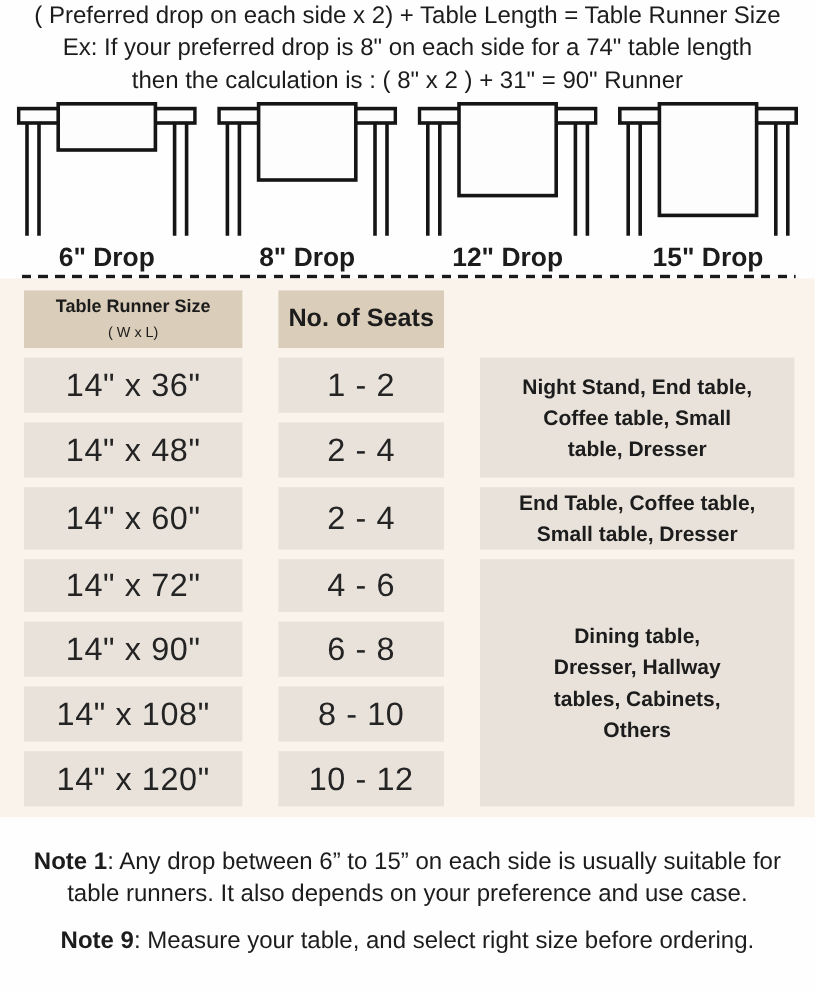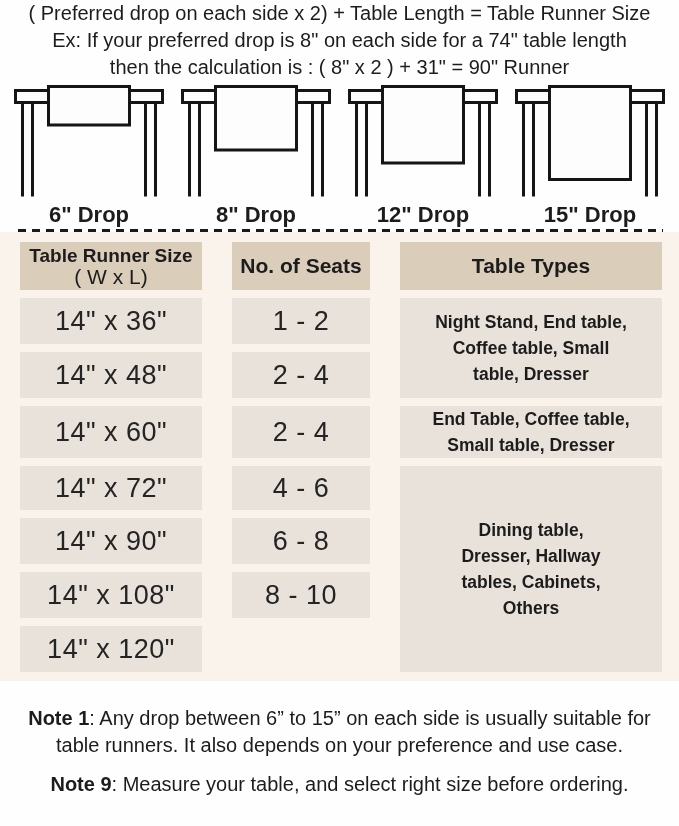--- a/index.html
+++ b/index.html
@@ -43,22 +43,22 @@
     grid-template-rows:48px 46px 46px 52px 44px 46px 46px 46px;
     column-gap:30px;row-gap:8px;
   }
   .cell{
     background:var(--data-cell);
     display:flex;align-items:center;justify-content:center;
     text-align:center;
   }
   .cell.head{background:var(--head-cell);font-weight:700;font-size:21px;}
   .cell.head.size-head{flex-direction:column;line-height:22px;}
-  .size-head .line1{font-size:19px;font-weight:700;}
-  .size-head .line2{font-size:21px;font-weight:400;line-height:20px;text-align:right;}
+  .size-head .line1{font-size:15px;font-weight:700;}
+  .size-head .line2{font-size:12px;font-weight:400;line-height:20px;text-align:right;}
   .value-cell{font-size:27px;font-weight:400;letter-spacing:0.5px;color:#242424;}
   .type-cell{
     font-size:17.5px;font-weight:700;line-height:26px;
     white-space:pre-line;
   }
 
   
   .notes{padding:12px 6px 0;text-align:center;font-size:20px;line-height:27px;}
   .notes p{margin:12px;text-align:center;}
   .notes .note-text{white-space:pre-line;}
@@ -129,36 +129,36 @@
 
   <div class="dashed-sep"></div>
 
   <section class="size-table">
 
     <div class="cell head size-head" style="grid-area:1/1">
       <div class="line1">Table Runner Size</div>
       <div class="line2">( W x L)</div>
     </div>
     <div class="cell head" style="grid-area:1/2">No. of Seats</div>
-    <div class="cell head" style="grid-area:1/3">Table Types</div>
 
     <div class="cell value-cell" style="grid-area:2/1">14" x 36"</div>
     <div class="cell value-cell" style="grid-area:3/1">14" x 48"</div>
     <div class="cell value-cell" style="grid-area:4/1">14" x 60"</div>
     <div class="cell value-cell" style="grid-area:5/1">14" x 72"</div>
     <div class="cell value-cell" style="grid-area:6/1">14" x 90"</div>
     <div class="cell value-cell" style="grid-area:7/1">14" x 108"</div>
     <div class="cell value-cell" style="grid-area:8/1">14" x 120"</div>
 
     <div class="cell value-cell" style="grid-area:2/2">1 - 2</div>
     <div class="cell value-cell" style="grid-area:3/2">2 - 4</div>
     <div class="cell value-cell" style="grid-area:4/2">2 - 4</div>
     <div class="cell value-cell" style="grid-area:5/2">4 - 6</div>
     <div class="cell value-cell" style="grid-area:6/2">6 - 8</div>
     <div class="cell value-cell" style="grid-area:7/2">8 - 10</div>
+    <div class="cell value-cell" style="grid-area:8/2">10 - 12</div>
 
     <div class="cell type-cell" style="grid-area:2/3/4/4">Night Stand, End table,
 Coffee table, Small
 table, Dresser</div>
     <div class="cell type-cell" style="grid-area:4/3/5/4">End Table, Coffee table,
 Small table, Dresser</div>
     <div class="cell type-cell" style="grid-area:5/3/9/4">Dining table,
 Dresser, Hallway
 tables, Cabinets,
 Others</div>

